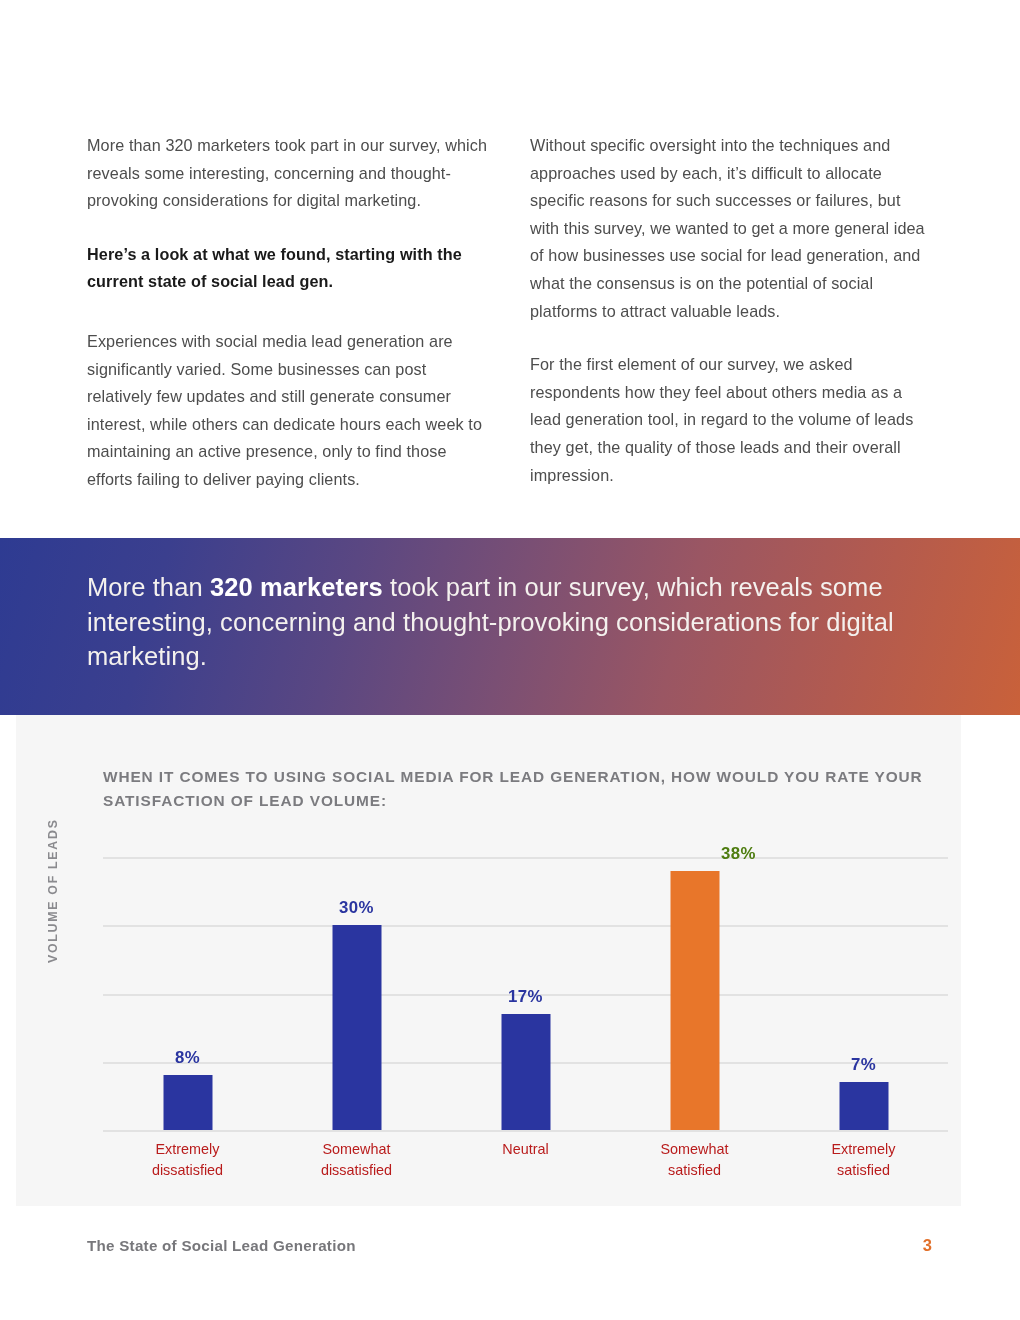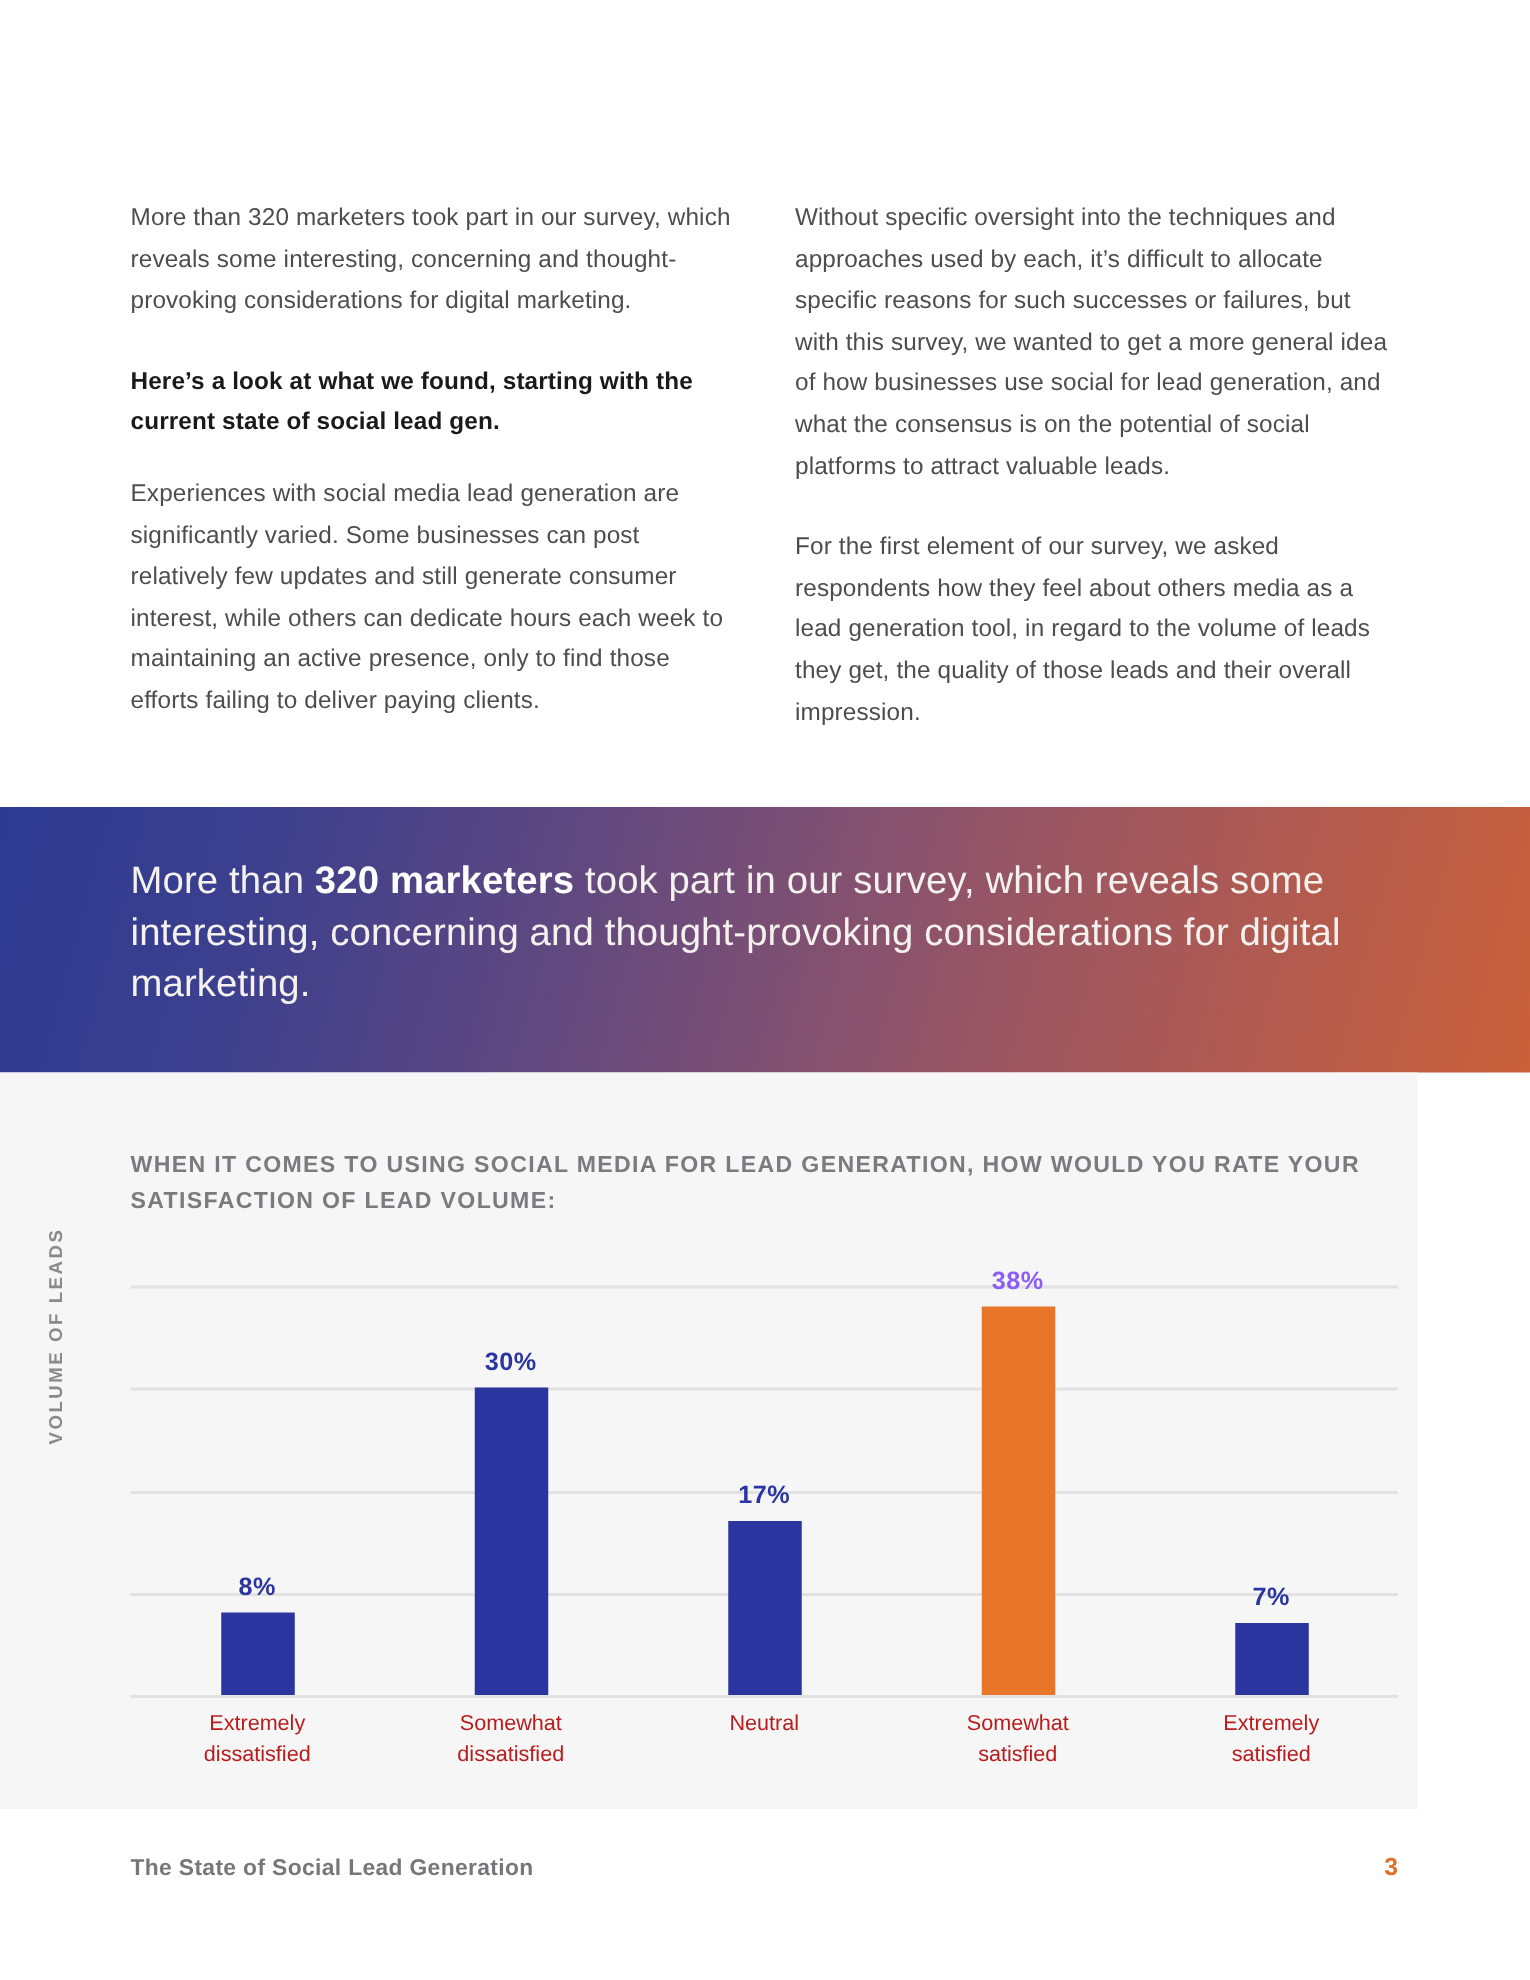--- a/index.html
+++ b/index.html
@@ -39,21 +39,21 @@
     margin: 0 0 26px 0;
     font-size: 16.2px;
     line-height: 27.6px;
     color: #4d4d4d;
     font-family: "Liberation Sans", sans-serif;
     letter-spacing: 0.1px;
   }
   .col p.emph {
     font-weight: bold;
     color: #1a1a1a;
-    margin-bottom: 20px;
+    margin-bottom: 32px;
   }
   .col p:last-child { margin-bottom: 0; }
 
   
   .banner {
     position: absolute;
     left: 0;
     top: 538px;
     width: 1020px;
     height: 177px;
@@ -80,21 +80,21 @@
     letter-spacing: 0.1px;
   }
   .banner-text b {
     font-weight: bold;
     color: #ffffff;
   }
 
   
   .chart-section {
     position: absolute;
-    left: 0;
+    left: 16px;
     top: 715px;
     width: 945px;
     height: 491px;
     background: #f6f6f6;
   }
   .chart-title {
     position: absolute;
     left: 87px;
     top: 50px;
     width: 845px;
@@ -265,21 +265,21 @@
         <div class="bar-slot">
           <div class="bar" style="height: 204.75px; background: rgb(42, 53, 160);"></div>
           <div class="bar-value" style="bottom: 211.75px; color: rgb(42, 53, 160); margin-top: 12px;">30%</div>
         </div>
         <div class="bar-slot">
           <div class="bar" style="height: 116.025px; background: rgb(42, 53, 160);"></div>
           <div class="bar-value" style="bottom: 123.025px; color: rgb(42, 53, 160);">17%</div>
         </div>
         <div class="bar-slot">
           <div class="bar" style="height: 259.35px; background: rgb(232, 118, 42);"></div>
-          <div class="bar-value" style="bottom: 266.35px; color: #8b5cf6;">38%</div>
+          <div class="bar-value" style="bottom: 266.35px; color: #4d7c0f; margin-left: 44px;">38%</div>
         </div>
         <div class="bar-slot">
           <div class="bar" style="height: 47.775px; background: rgb(42, 53, 160);"></div>
           <div class="bar-value" style="bottom: 54.775px; color: rgb(42, 53, 160);">7%</div>
         </div>
       </div>
   </div>
 
   <div class="x-labels" id="x-labels">
       <div class="x-label">

